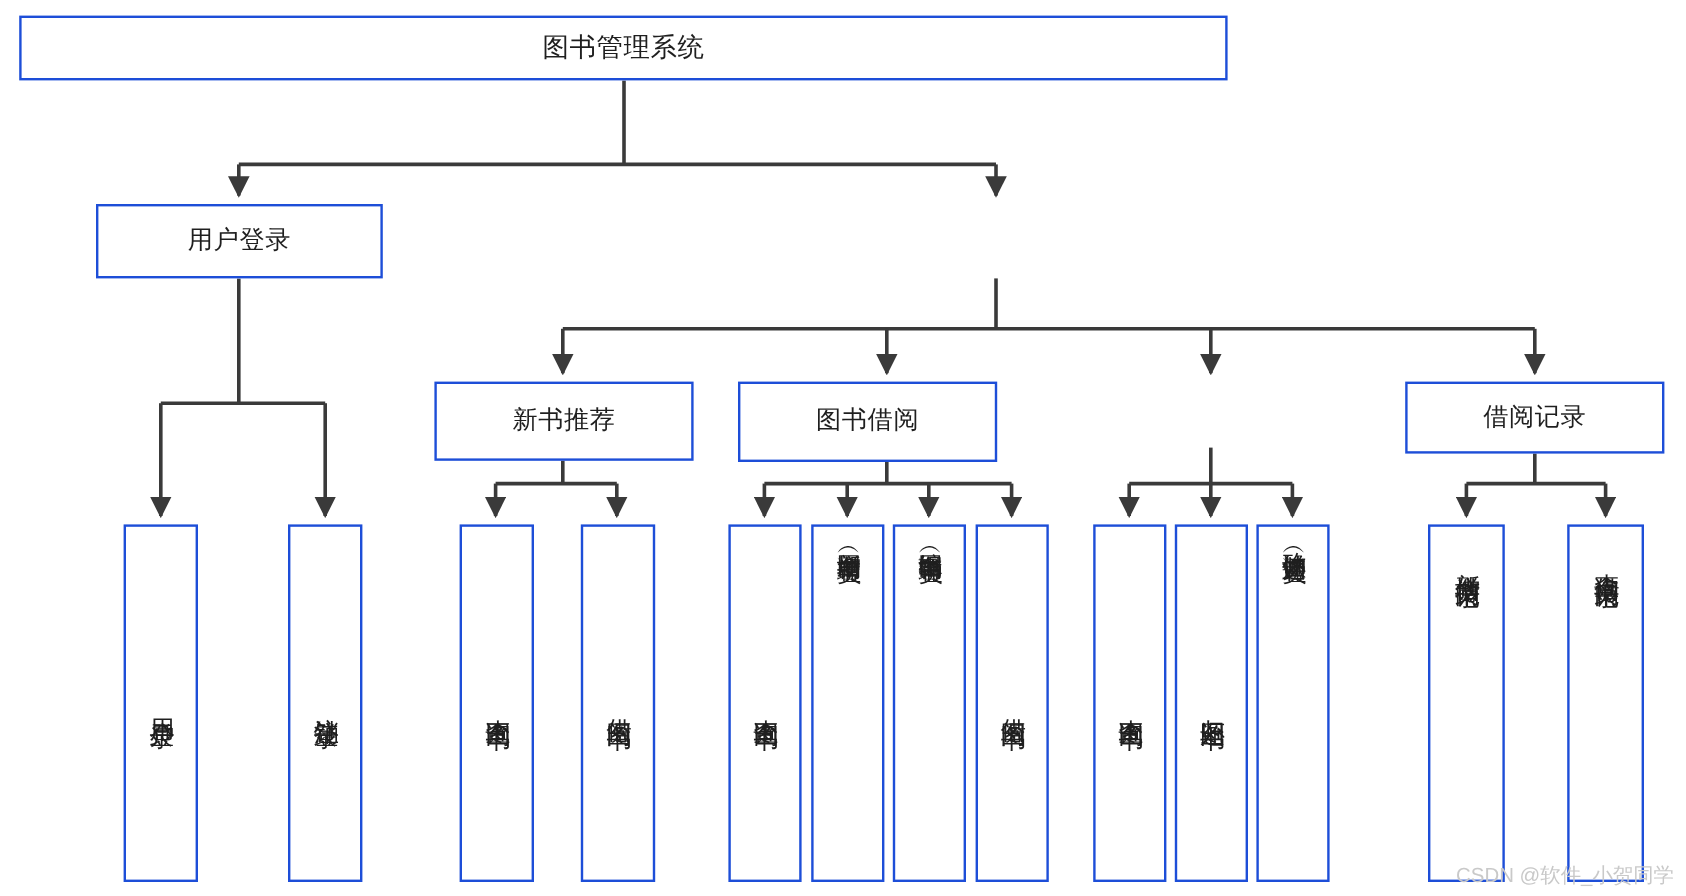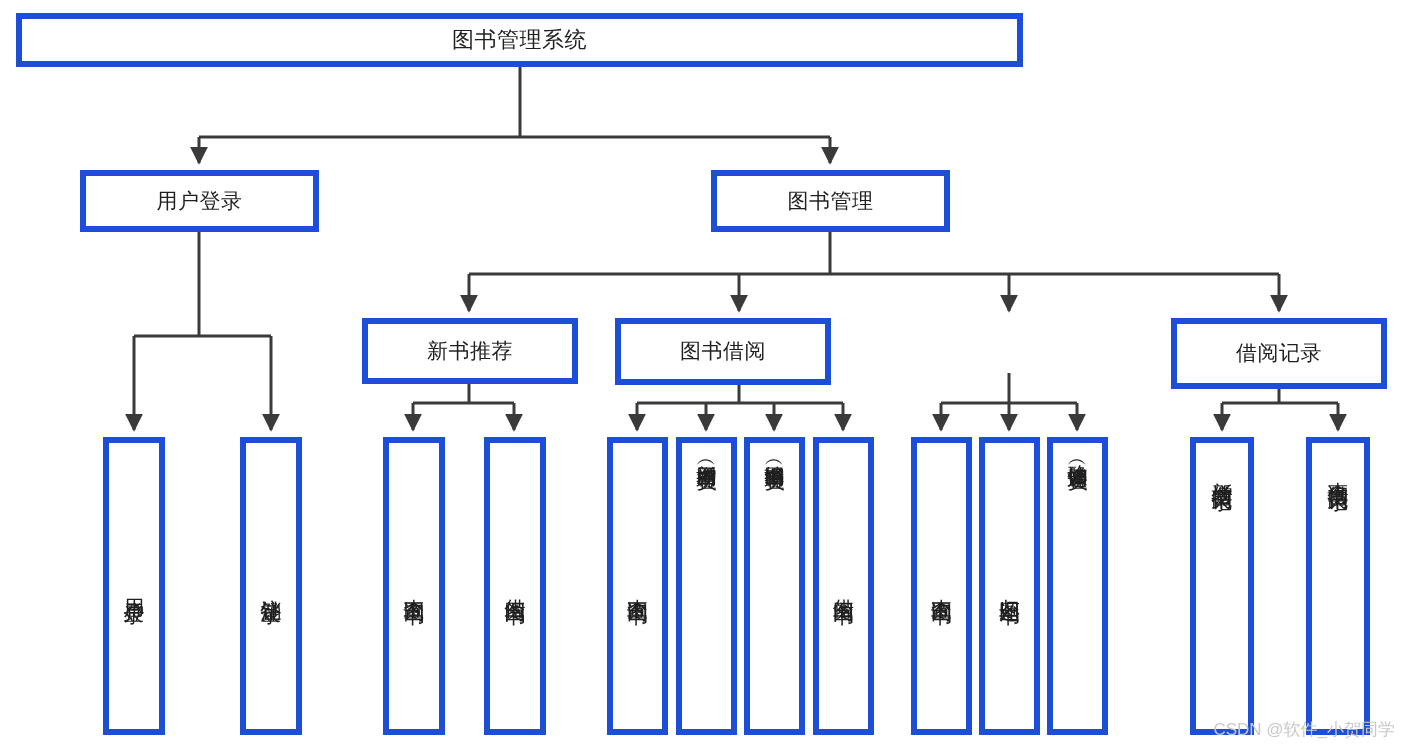--- a/index.html
+++ b/index.html
@@ -25,21 +25,21 @@
     position: absolute;
     left: 0;
     top: 0;
     width: 1405px;
     height: 747px;
     pointer-events: none;
   }
   .node {
     position: absolute;
     box-sizing: border-box;
-    border: 6px solid #1d4ed8;
+    border: 2px solid #1d4ed8;
     background: #ffffff;
     display: flex;
     align-items: center;
     justify-content: center;
     color: #1f1f1f;
   }
   .node-label {
     display: block;
     text-align: center;
     line-height: 1.18;
@@ -141,31 +141,28 @@
     </g>
   </svg>
 
   <div class="node horiz root" style="left:16px; top:13px; width:1007px; height:54px;">
     <span class="node-label">图书管理系统</span>
   </div>
 
   <div class="node horiz" style="left:80px; top:170px; width:239px; height:62px;">
     <span class="node-label">用户登录</span>
   </div>
-  <div class="node horiz" style="left:711px; top:170px; width:239px; height:62px;">
-    <span class="node-label">图书管理</span>
-  </div>
 
   <div class="node horiz" style="left:362px; top:318px; width:216px; height:66px;">
     <span class="node-label">新书推荐</span>
   </div>
   <div class="node horiz" style="left:615px; top:318px; width:216px; height:67px;">
     <span class="node-label">图书借阅</span>
   </div>
-  <div class="node horiz" style="left:1171px; top:318px; width:216px; height:71px;">
+  <div class="node horiz" style="left:1171px; top:318px; width:216px; height:60px;">
     <span class="node-label">借阅记录</span>
   </div>
 
   <div class="node vert shortpad" style="left:103px; top:437px; width:62px; height:298px;">
     <span class="node-label">用户登录</span>
   </div>
   <div class="node vert shortpad" style="left:240px; top:437px; width:62px; height:298px;">
     <span class="node-label">注销登录</span>
   </div>
 

